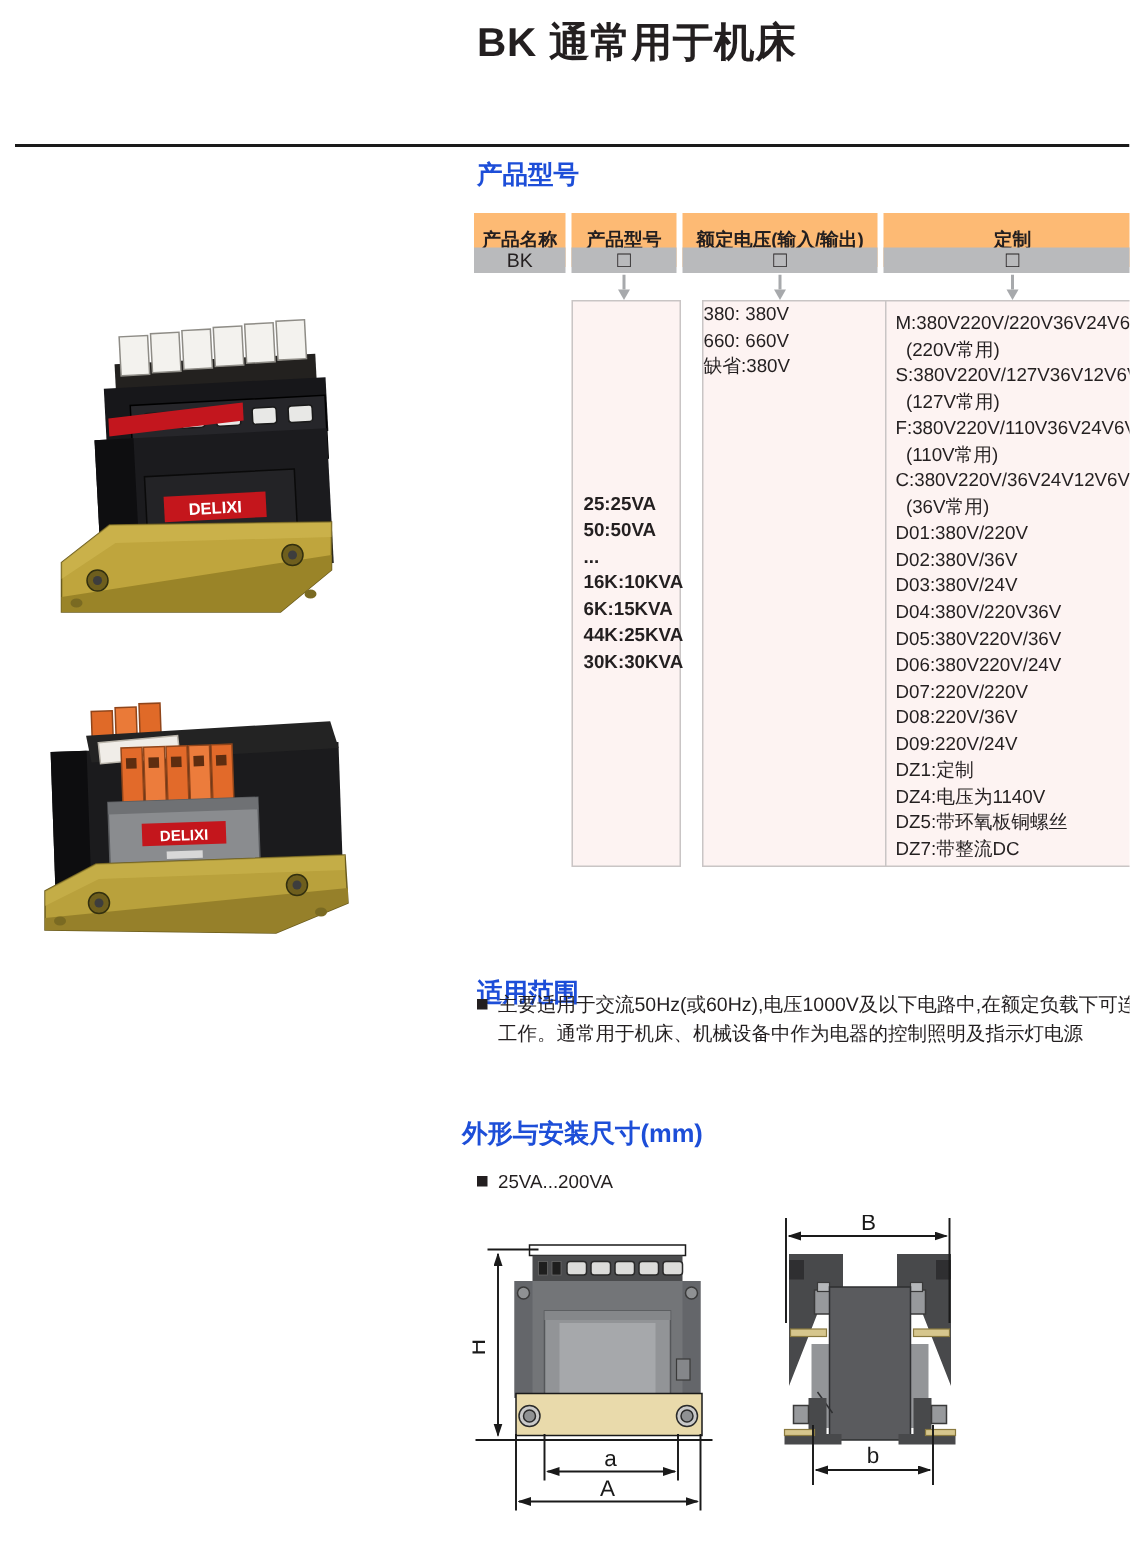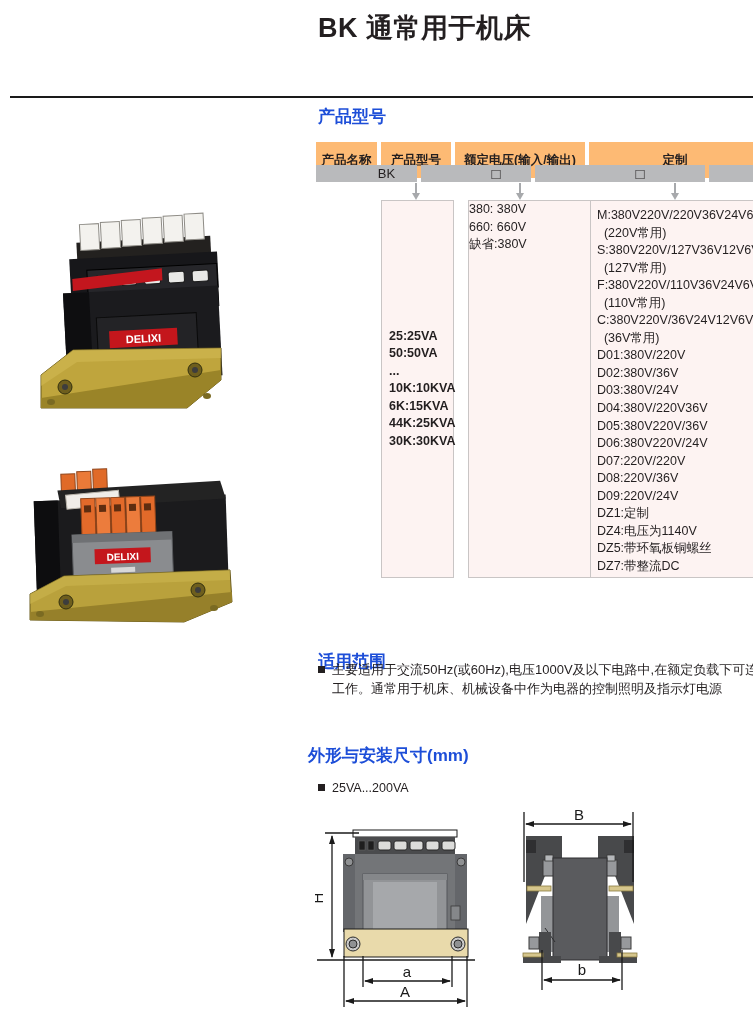--- a/index.html
+++ b/index.html
@@ -13,21 +13,21 @@
   .sec-h{font-size:17px;font-weight:bold;color:#1d4ed8;white-space:nowrap;}
   .h-model{left:318px;top:105px;}
   .h-app{left:318px;top:630px;margin-top:20px;}
   .h-dim{left:308px;top:744px;}
 
   .thead{left:316px;top:142px;display:flex;gap:4px;}
   .thead .cell{background:#fdba74;height:36px;display:flex;align-items:center;justify-content:center;
                font-size:12.5px;font-weight:bold;white-space:nowrap;}
   .trow{left:316px;top:165px;display:flex;gap:4px;}
   .trow .cell{background:#b9babc;height:17px;display:flex;align-items:center;justify-content:center;
-              font-size:13px;line-height:1;padding-left:40px;}
+              font-size:13px;line-height:1;}
   .trow .cell.box-glyph{font-size:15px;}
   .w1{width:61px}.w2{width:70px}.w3{width:130px}.w4{width:172px}
 
   .flow-arrow{top:183px;width:10px;height:17px;}
 
   .obox{top:200px;height:378px;background:#fdf3f2;border:1px solid #c9c5c5;box-sizing:border-box;
         font-size:12.5px;}
   .obox .it{white-space:pre;}
   .obox1{left:381px;width:73px;display:flex;flex-direction:column;justify-content:center;
          padding-left:7px;font-weight:bold;line-height:17.5px;}
@@ -80,21 +80,21 @@
 </svg>
 <svg class="abs flow-arrow" style="left:670px;" viewBox="0 0 10 17">
   <line x1="5" y1="0" x2="5" y2="10" stroke="#a7a9ac" stroke-width="2"></line>
     <polygon points="1,10 9,10 5,17" fill="#a7a9ac"></polygon>
 </svg>
 
 <div class="abs obox obox1">
     <div class="it">25:25VA</div>
     <div class="it">50:50VA</div>
     <div class="it">...</div>
-    <div class="it">10K:10KVA</div>
+    <div class="it">16K:10KVA</div>
     <div class="it">6K:15KVA</div>
     <div class="it">44K:25KVA</div>
     <div class="it">30K:30KVA</div>
   </div>
 <div class="abs obox obox2">
     <div class="it">380: 380V</div>
     <div class="it">660: 660V</div>
     <div class="it">缺省:380V</div>
   </div>
 <div class="abs obox obox3">

